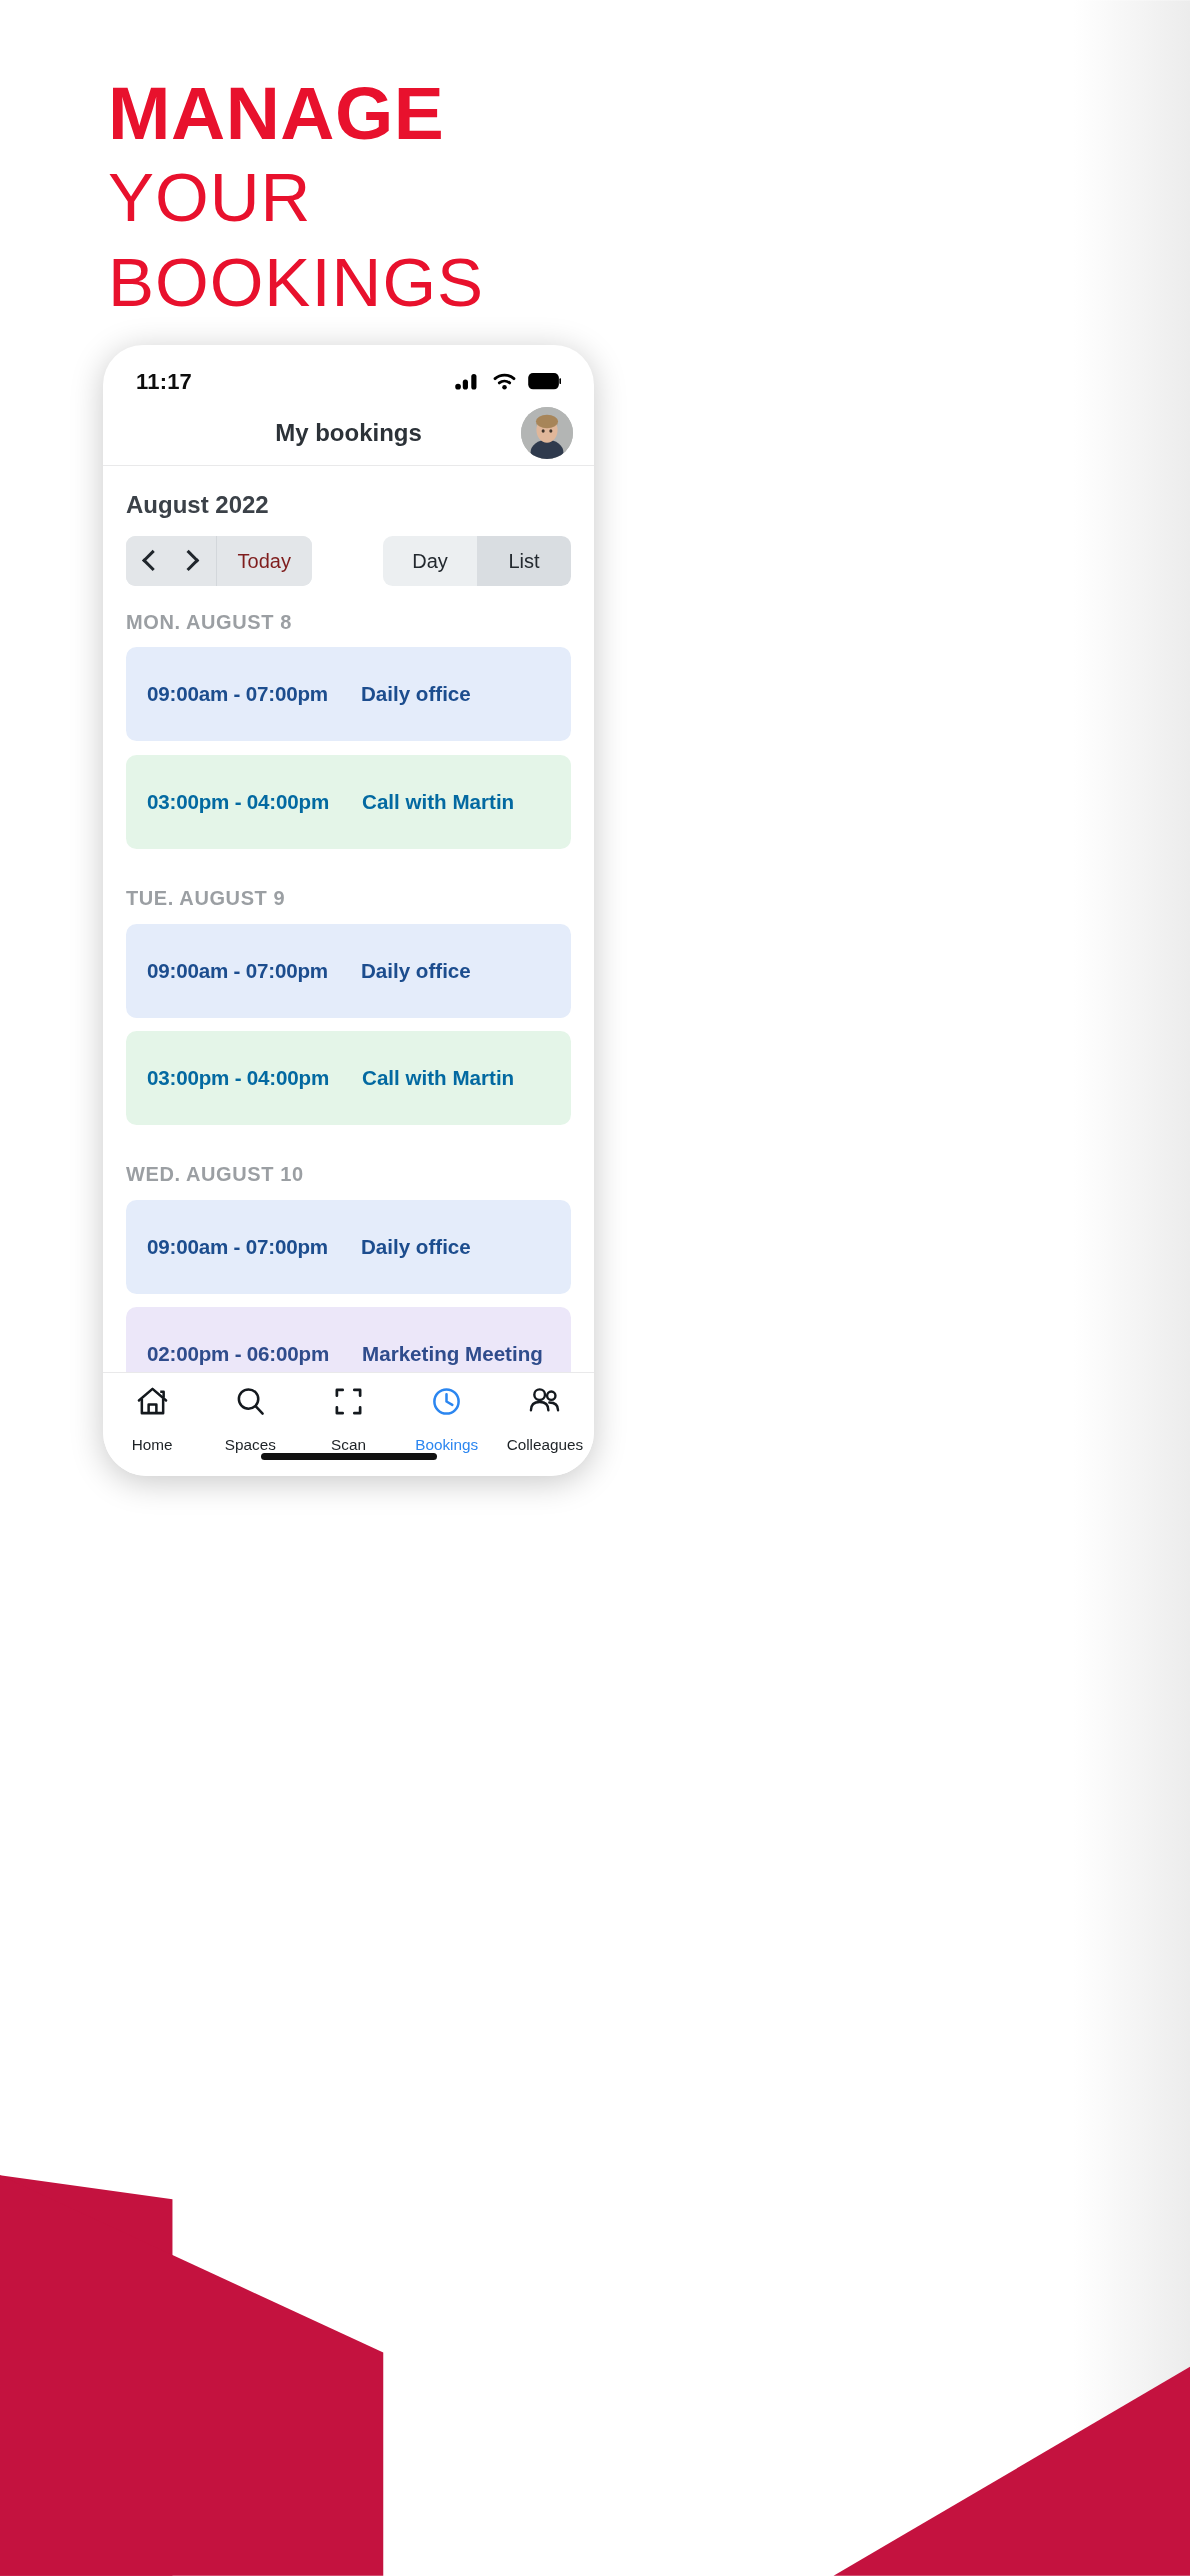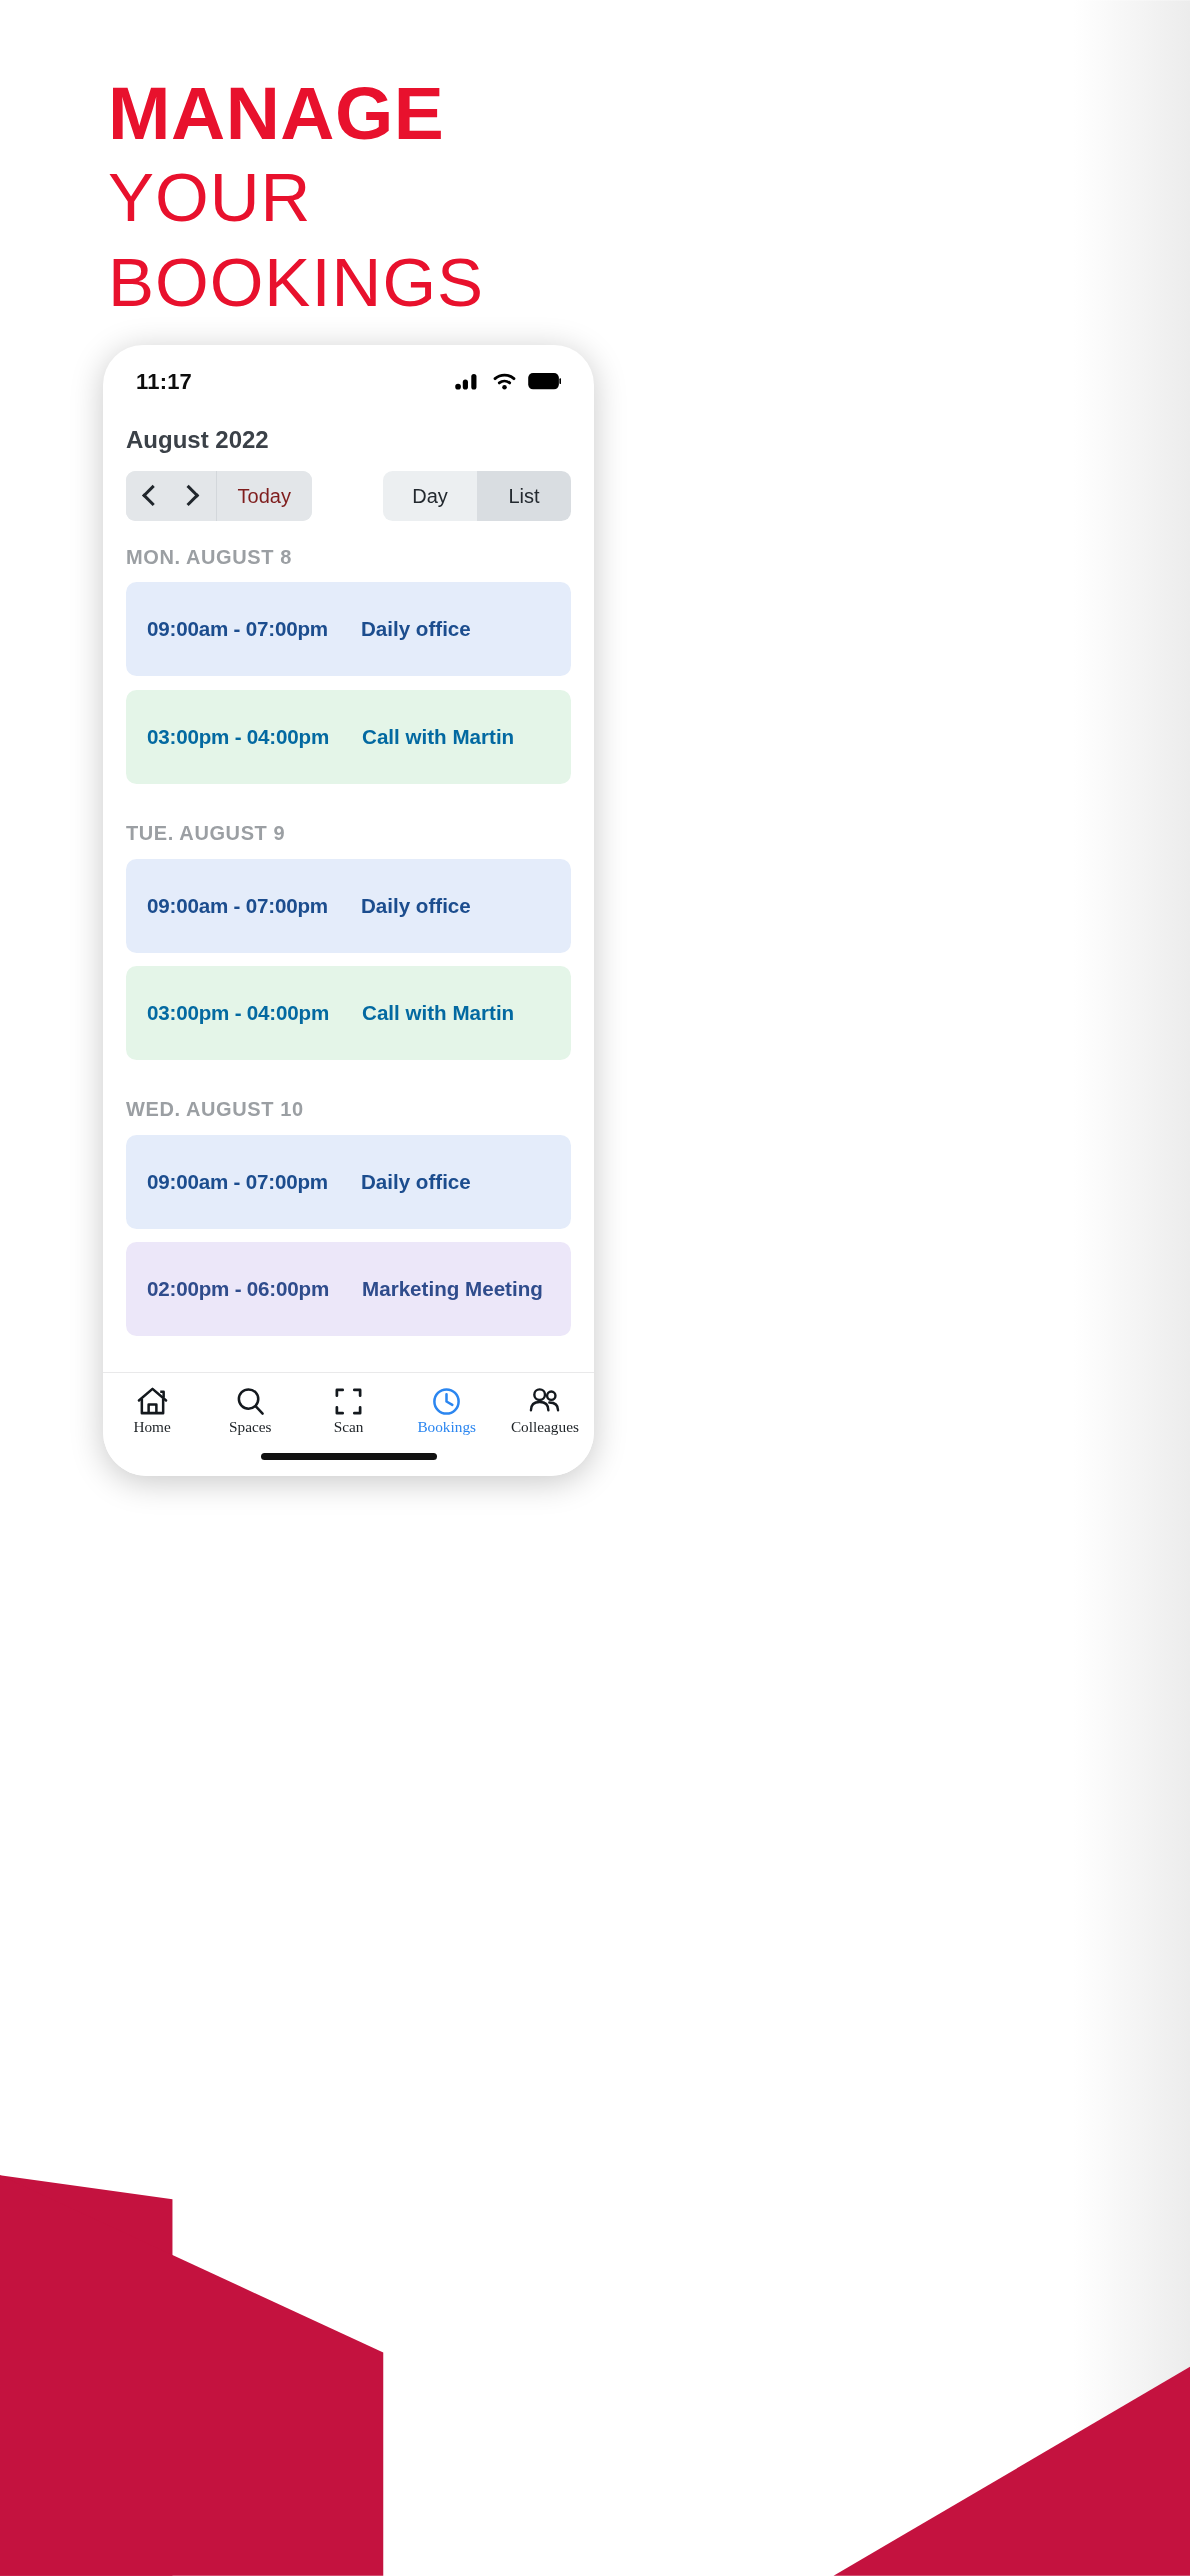--- a/index.html
+++ b/index.html
@@ -143,21 +143,21 @@
   
   .tabbar {
     flex:0 0 auto;
     height:104px;
     border-top:1px solid #e9e9ea;
     display:flex; align-items:flex-start;
     padding-top:13.4px;
     background:#fff;
   }
   .tab {
-    flex:1; display:flex; flex-direction:column; align-items:center; gap:1px;font-family:Liberation Serif, serif;
+    flex:1; display:flex; flex-direction:column; align-items:center; gap:19px;
   }
   .tab .tab-label { font-size:15.3px; color:#1d2226; }
   .tab.active .tab-label { color:#2b86f0; }
   .home-indicator {
     position:absolute; left:50%; transform:translateX(-50%);
     bottom:16.3px; width:176px; height:6.7px; border-radius:3.8px; background:#111;
   }
 </style>
 </head>
 <body>
@@ -201,20 +201,34 @@
         <path d="M6.5,10.5 A9,9 0 0 1 17.5,10.5" stroke="#000" stroke-width="3" fill="none" stroke-linecap="round"></path>
         <circle cx="12" cy="15.2" r="2.4" fill="#000"></circle>
       </svg>
       <svg width="33" height="16.3" viewBox="0 0 34 17">
         <rect x="0" y="0" width="32" height="17" rx="5" fill="#000"></rect>
         <rect x="32.5" y="5.5" width="2" height="6" rx="1" fill="#000"></rect>
       </svg>
     </div>
   </div>
 
+  <div class="app-header">
+    <div class="app-title">My bookings</div>
+    <div class="avatar">
+      <svg width="52" height="52" viewBox="0 0 54 54">
+        <rect width="54" height="54" fill="#b3b5b4"></rect>
+        <ellipse cx="27" cy="47" rx="17" ry="13" fill="#2f3a4d"></ellipse>
+        <ellipse cx="27" cy="24" rx="11" ry="13" fill="#e0b79a"></ellipse>
+        <path d="M16,20 C17,9 37,9 38,20 C38,14 34,10 27,10 C20,10 16,14 16,20 Z" fill="#9c7b54"></path>
+        <ellipse cx="27" cy="15" rx="11.5" ry="7" fill="#a78559"></ellipse>
+        <ellipse cx="23" cy="25" rx="1.6" ry="1.8" fill="#40342a"></ellipse>
+        <ellipse cx="31" cy="25" rx="1.6" ry="1.8" fill="#40342a"></ellipse>
+      </svg>
+    </div>
+  </div>
 
   <div class="content">
 
     <div class="month-row">
       <div class="month-label">August 2022</div>
     </div>
 
     <div class="toolbar">
       <div class="seg">
         <div class="seg-arrows">

